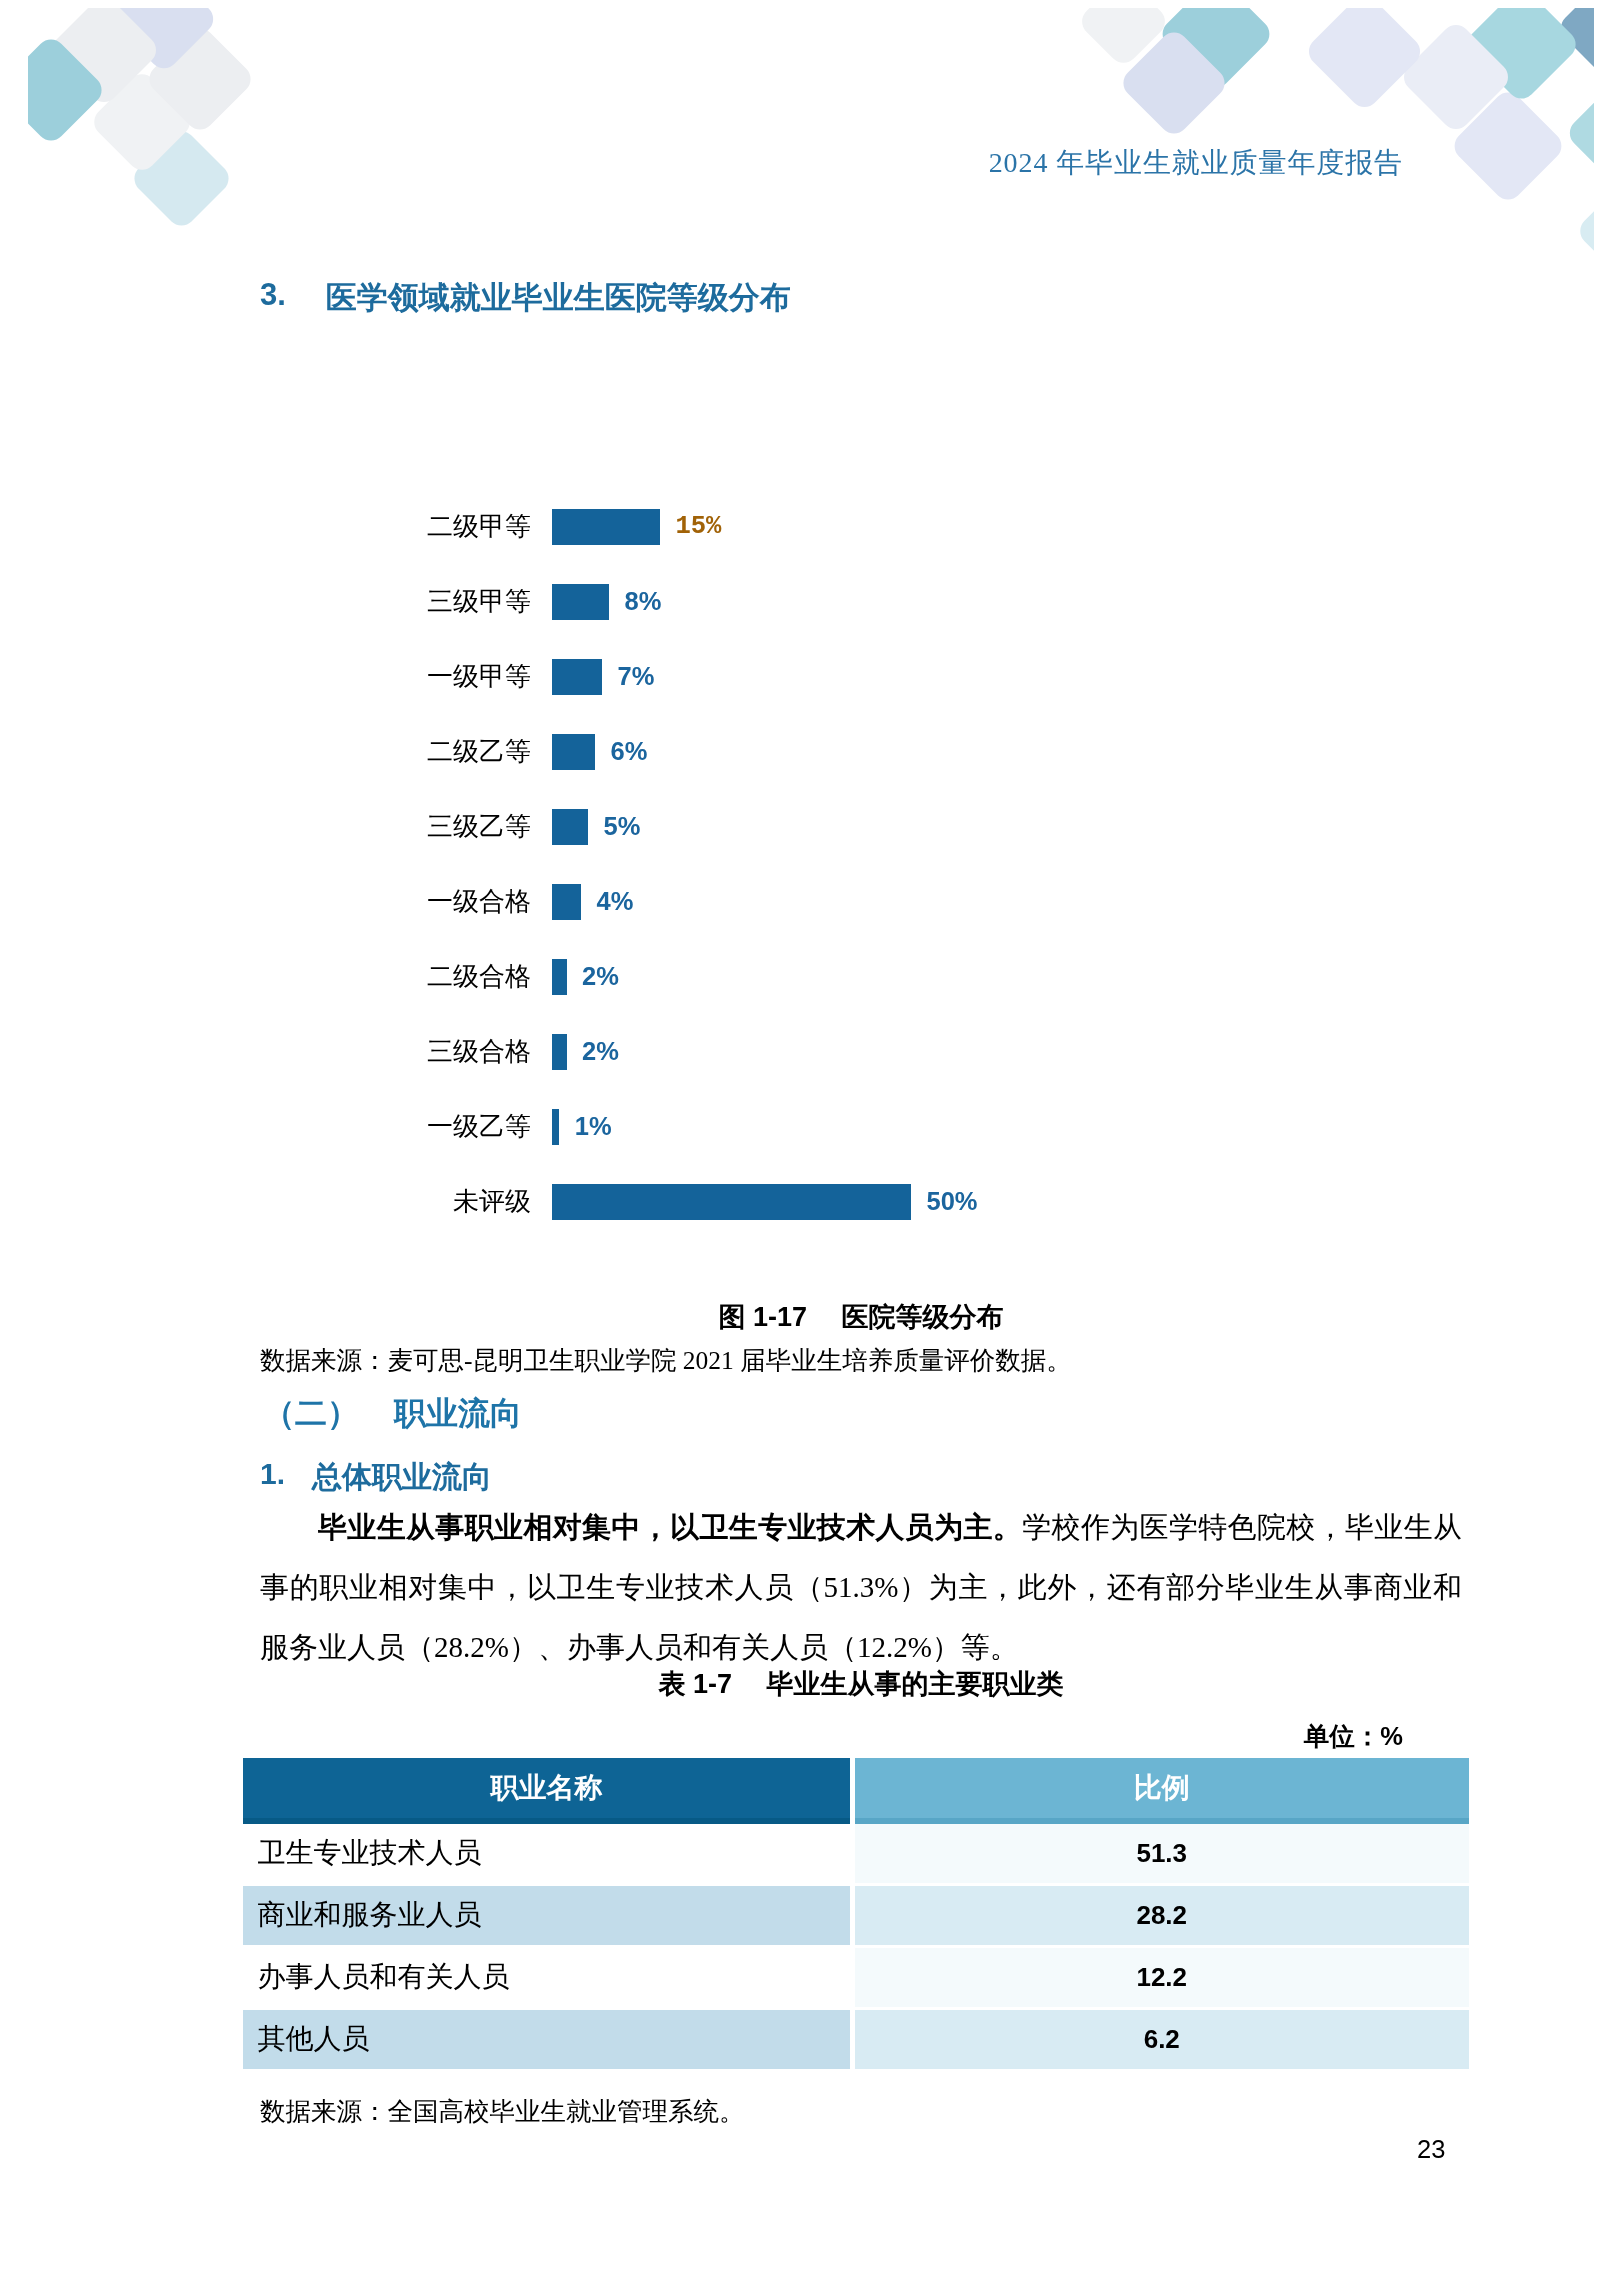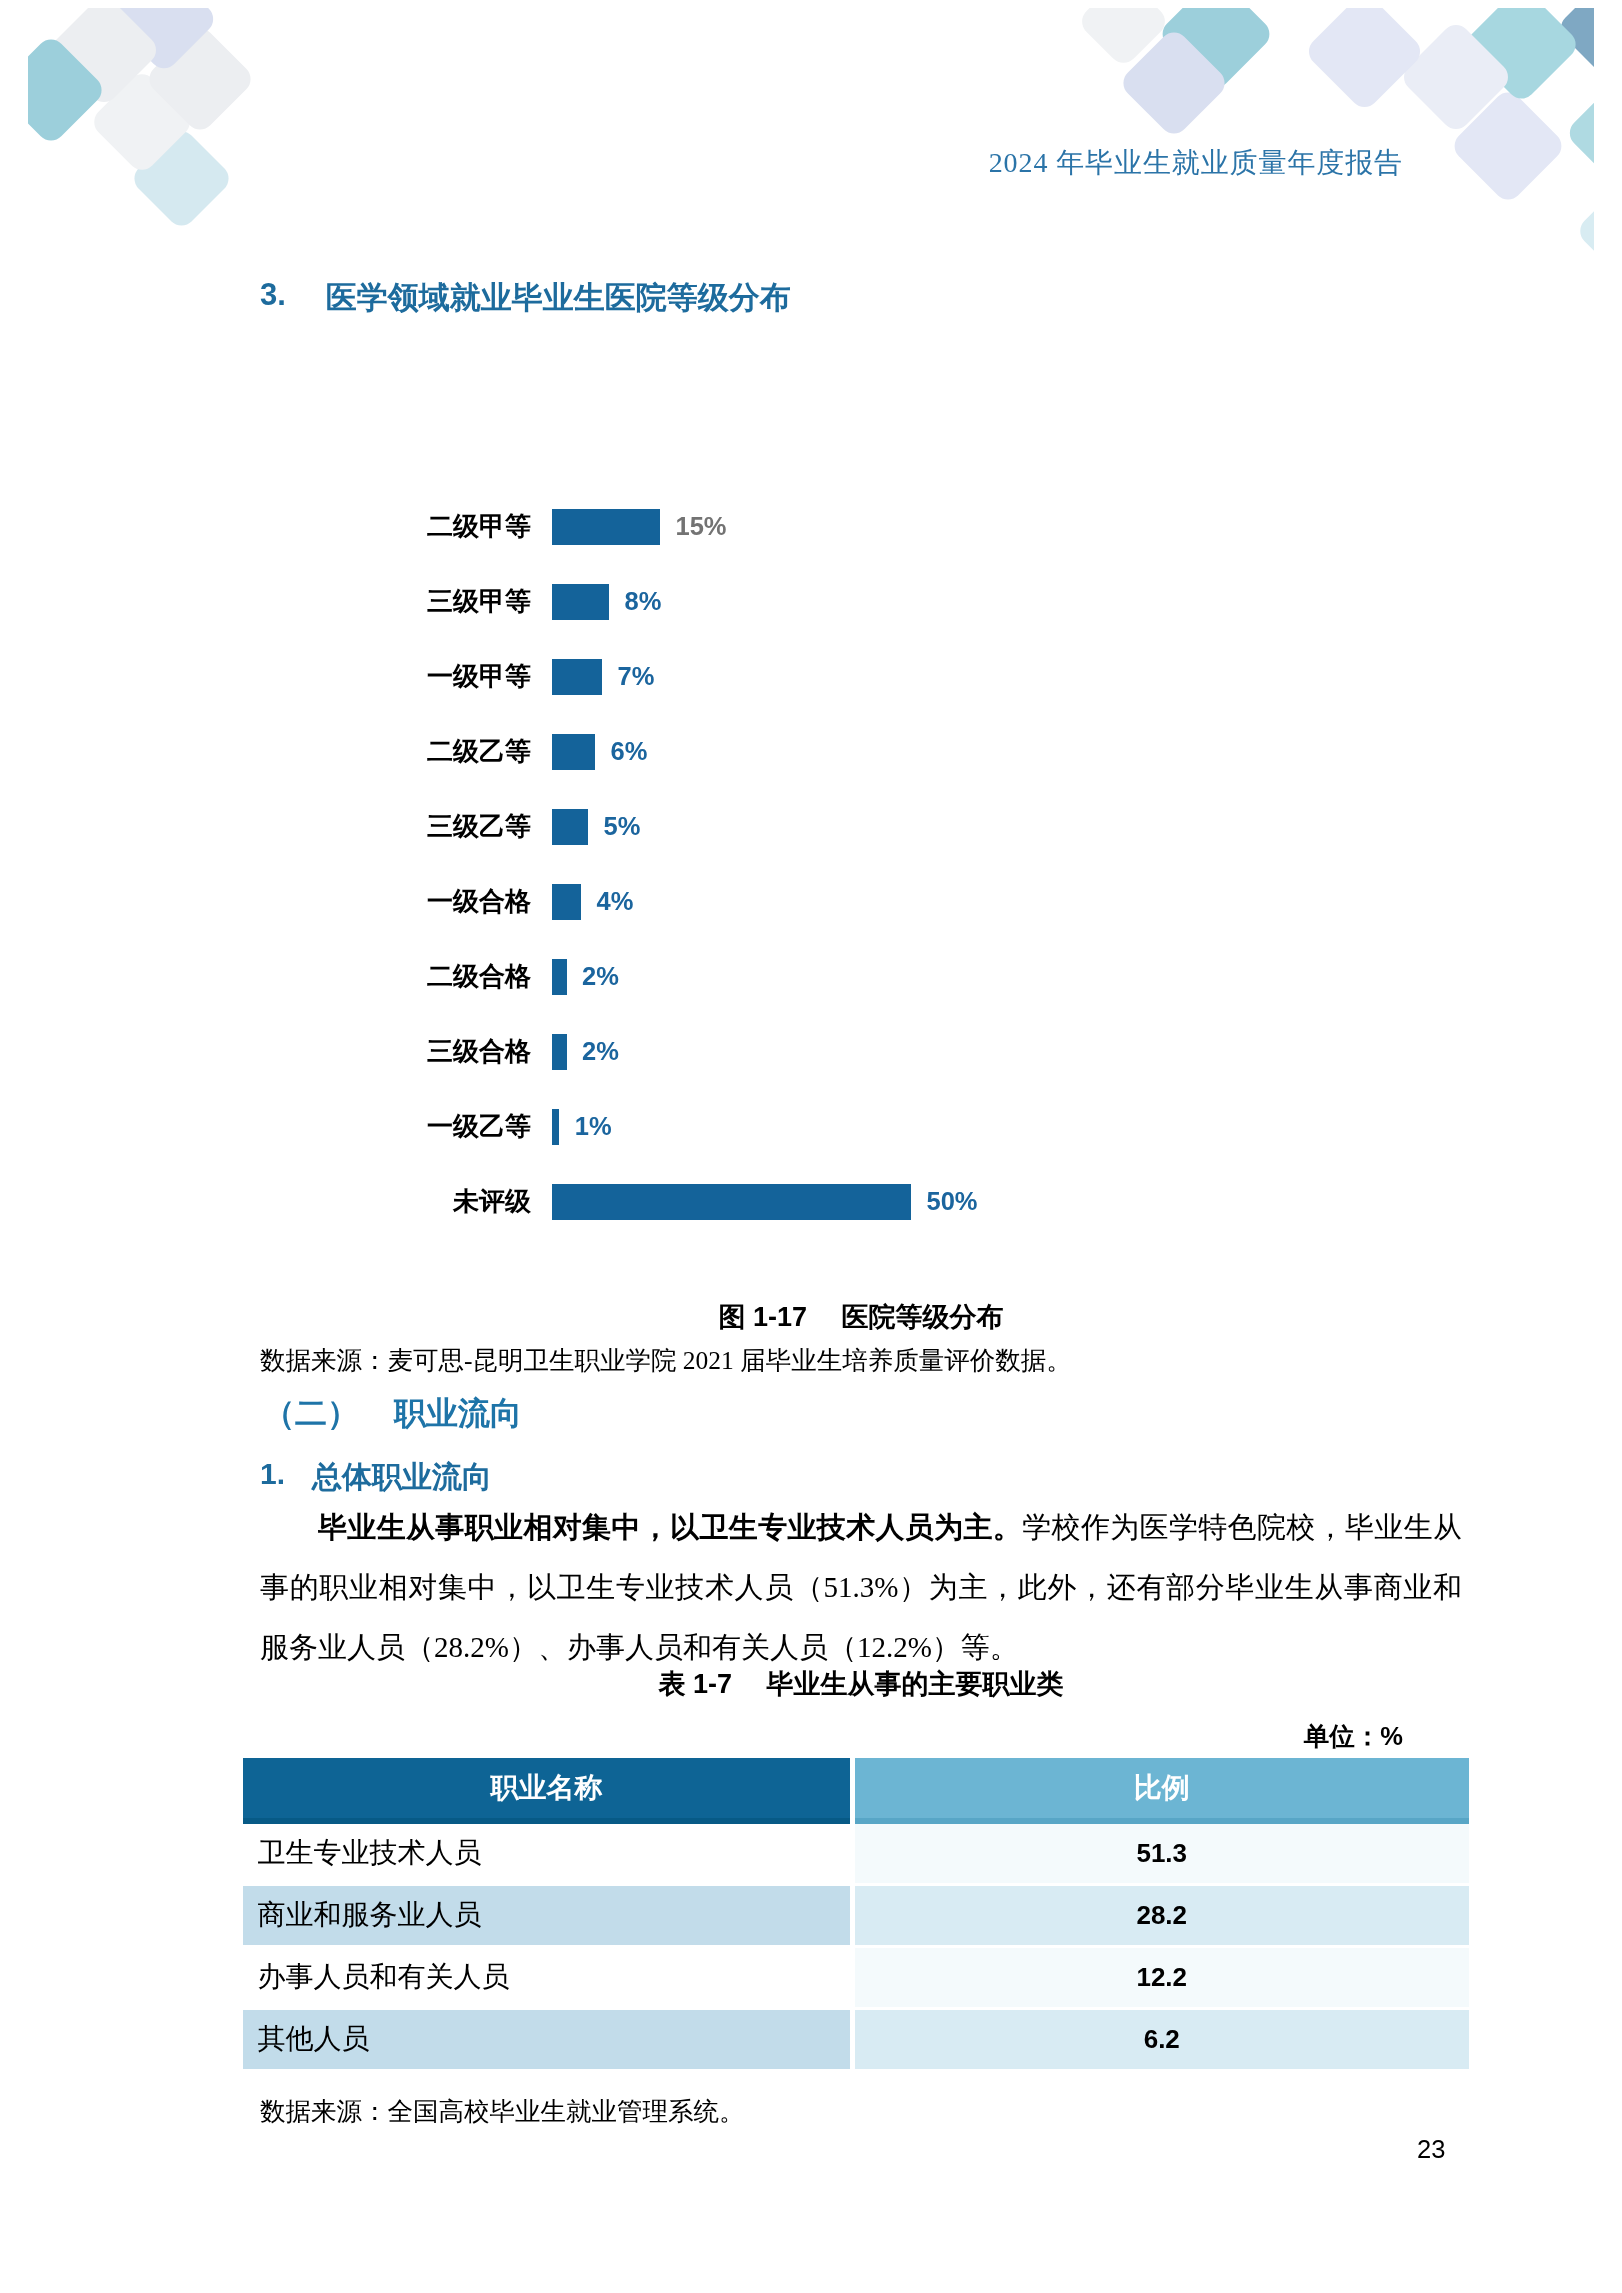--- a/index.html
+++ b/index.html
@@ -16,21 +16,21 @@
     font-weight:bold;font-size:31px;color:#1d6b9d;display:flex;}
   .sec3-heading .num{margin-right:40px;}
 
   .para{left:232px;width:1202px;font-size:29px;line-height:60px;text-align:justify;text-indent:58px;}
   .para1{top:325px;}
   .para2{top:1489px;}
   .lead-bold{font-family:"Liberation Sans","DejaVu Sans",sans-serif;font-weight:bold;}
 
   .chart{top:481px;left:224px;}
   .chart-row{display:flex;align-items:center;height:75px;}
-  .chart-label{width:279px;padding-right:21px;text-align:right;font-size:26px;flex:none;font-weight:bold;}
+  .chart-label{width:279px;padding-right:21px;text-align:right;font-size:26px;flex:none;}
   .chart-bar{height:36px;flex:none;}
   .chart-value{margin-left:15.5px;font-family:"Liberation Sans","DejaVu Sans",sans-serif;
     font-weight:bold;font-size:25.5px;}
 
   .caption{left:232px;width:1202px;text-align:center;font-family:"Liberation Sans","DejaVu Sans",sans-serif;
     font-weight:bold;font-size:27px;}
   .fig-caption{top:1291px;}
   .tbl-caption{top:1658px;}
   .caption .cap-prefix{margin-right:27px;}
 
@@ -97,21 +97,21 @@
   <div class="content sec3-heading">
     <span class="num">3.</span>
     <span>医学领域就业毕业生医院等级分布</span>
   </div>
 
 
   <div class="content chart" id="chart">
       <div class="chart-row">
         <div class="chart-label">二级甲等</div>
         <div class="chart-bar" style="width: 108px; background: rgb(20, 99, 154);"></div>
-        <div class="chart-value" style="color: #737373;">15%</div>
+        <div class="chart-value" style="color: #a16207; font-family: Liberation Mono, monospace;">15%</div>
       </div>
       <div class="chart-row">
         <div class="chart-label">三级甲等</div>
         <div class="chart-bar" style="width: 57px; background: rgb(20, 99, 154);"></div>
         <div class="chart-value" style="color: rgb(27, 101, 158);">8%</div>
       </div>
       <div class="chart-row">
         <div class="chart-label">一级甲等</div>
         <div class="chart-bar" style="width: 50px; background: rgb(20, 99, 154);"></div>
         <div class="chart-value" style="color: rgb(27, 101, 158);">7%</div>

